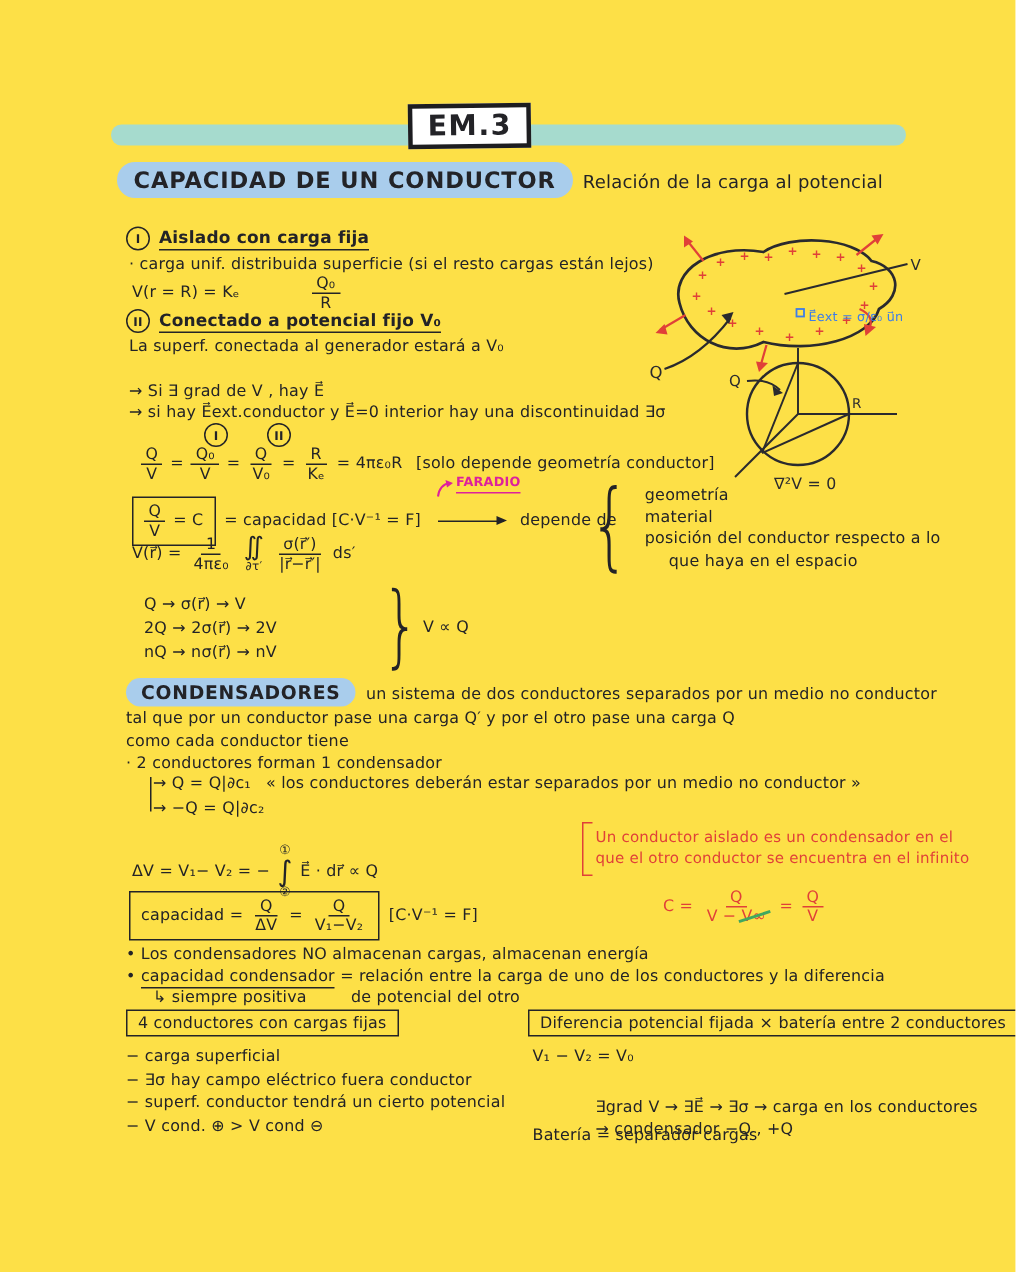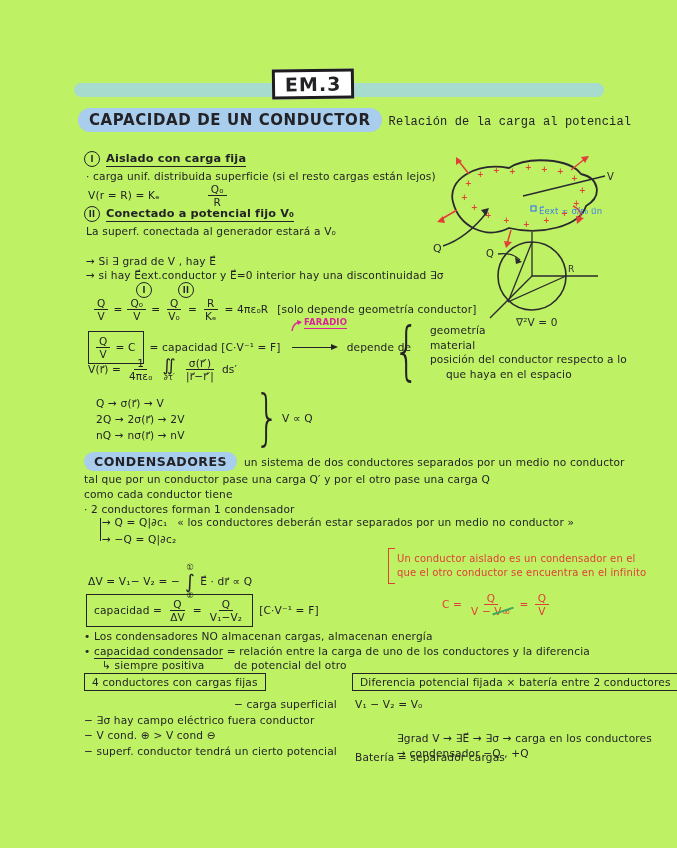--- a/index.html
+++ b/index.html
@@ -1,16 +1,16 @@
 <!DOCTYPE html>
 <html><head>
 <meta charset="utf-8">
 <style>
   html,body{margin:0;padding:0;background:#ffffff;}
-  .page{position:relative;width:677px;height:848px;background:#bef264;overflow:hidden;
+  .page{position:relative;width:677px;height:848px;background:#fde047;overflow:hidden;
         font-family:"DejaVu Sans",sans-serif;color:#232327;letter-spacing:.15px;}
   .abs{position:absolute;}
   .t{font-size:10.6px;line-height:15px;white-space:nowrap;}
   .row{display:flex;align-items:center;gap:6px;}
   .rowb{display:flex;align-items:baseline;gap:7px;}
   .circ{display:inline-flex;align-items:center;justify-content:center;flex:0 0 auto;
         width:14px;height:14px;border:1.3px solid #232327;border-radius:50%;
         font-size:8px;font-weight:bold;}
   .u{border-bottom:1.3px solid #232327;padding-bottom:1px;}
   .hb{font-weight:bold;font-size:11.3px;}
@@ -19,21 +19,21 @@
   .frac .n{border-bottom:1.2px solid currentColor;padding:0 3px;}
   .frac .d{padding:0 3px;}
   .boxed{border:1.6px solid #232327;padding:3px 7px;display:inline-flex;align-items:center;gap:5px;}
   .tealbar{background:#a6dbce;border-radius:8px;}
   .badge{background:#fff;border:3px solid #1d1d20;font-weight:bold;font-size:19px;
          padding:1px 10px;transform:rotate(-.8deg);letter-spacing:1px;}
   .pill{background:#a9cdec;border-radius:14px;padding:3px 11px;font-weight:bold;
         font-size:15px;letter-spacing:.6px;white-space:nowrap;}
   .pill2{background:#a9cdec;border-radius:13px;padding:2px 10px;font-weight:bold;
         font-size:12.5px;letter-spacing:.5px;white-space:nowrap;}
-  .hand{font-size:12px;font-family:Liberation Mono, monospace;}
+  .hand{font-size:12px;}
   .brace{font-weight:200;line-height:.9;transform:scaleX(.65);transform-origin:center;}
   .larrow{display:inline-block;width:44px;height:1.3px;background:#232327;position:relative;margin:0 5px;}
   .larrow::after{content:"";position:absolute;right:-2px;top:-3.4px;width:0;height:0;
         border-left:7px solid #232327;border-top:3.8px solid transparent;border-bottom:3.8px solid transparent;}
   .intstack{display:inline-flex;flex-direction:column;align-items:center;line-height:1;margin:0 2px;}
   .intstack .lim{font-size:8.5px;}
   .intstack .sym{font-size:19px;}
   .iintstack{display:inline-flex;flex-direction:column;align-items:center;line-height:1;margin:0 2px;}
   .iintstack .sym{font-size:17px;}
   .iintstack .lim{font-size:8px;}
@@ -289,24 +289,24 @@
 
   <div class="abs t" style="left:84px;top:629px;">• Los condensadores NO almacenan cargas, almacenan energía</div>
   <div class="abs t" style="left:84px;top:644px;">
     <span>• </span><span class="u">capacidad condensador</span><span> = relación entre la carga de uno de los conductores y la diferencia</span>
   </div>
   <div class="abs t" style="left:102px;top:658px;">↳ siempre positiva</div>
   <div class="abs t" style="left:234px;top:658px;">de potencial del otro</div>
 
   <div class="abs tbox" style="left:84px;top:673px;">4 conductores con cargas fijas</div>
   <div class="abs t" style="left:84px;top:697px;line-height:15.5px;">
-    <span style="display:block;text-align:right;">− carga superficial</span>
+    <span style="display:block;">− carga superficial</span>
     <span style="display:block;">− ∃σ hay campo eléctrico fuera conductor</span>
+    <span style="display:block;">− superf. conductor tendrá un cierto potencial</span>
     <span style="display:block;">− V cond. ⊕ &gt; V cond ⊖</span>
-    <span style="display:block;">− superf. conductor tendrá un cierto potencial</span>
   </div>
 
   <div class="abs tbox" style="left:352px;top:673px;">Diferencia potencial fijada × batería entre 2 conductores</div>
   <div class="abs t" style="left:355px;top:697px;text-align:right;">V₁ − V₂ = V₀</div>
   <div class="abs t wrap" style="left:355px;top:731px;width:256px;line-height:14.5px;white-space:normal;margin-left:42px;">∃grad V → ∃E⃗ → ∃σ → carga en los conductores → condensador  −Q , +Q</div>
   <div class="abs t" style="left:355px;top:750px;">Batería = separador cargas</div>
 
 </div>
 
 </body></html>

